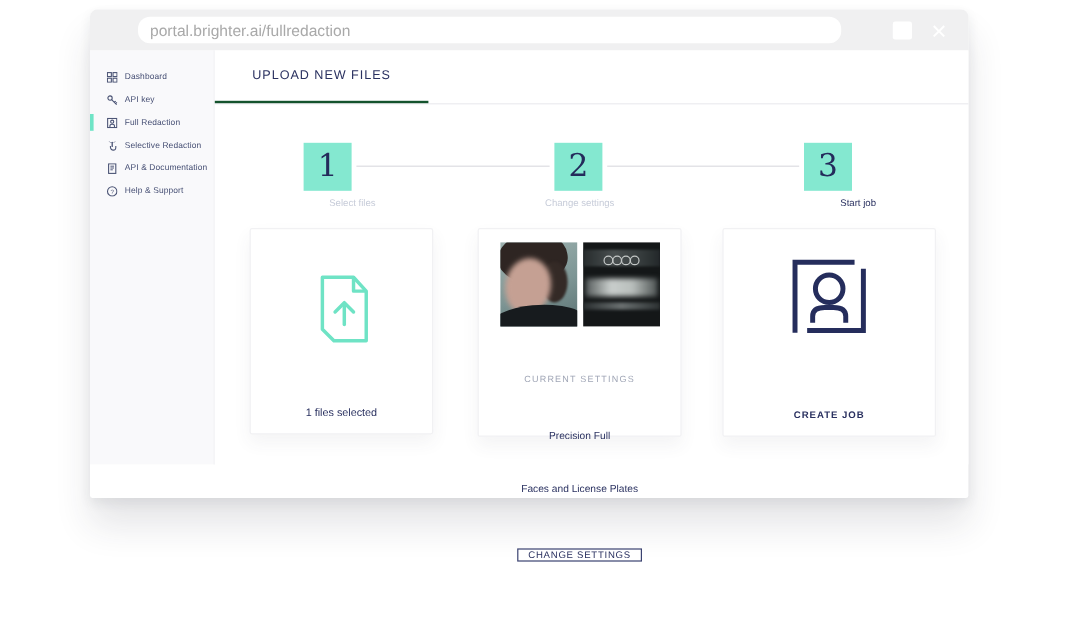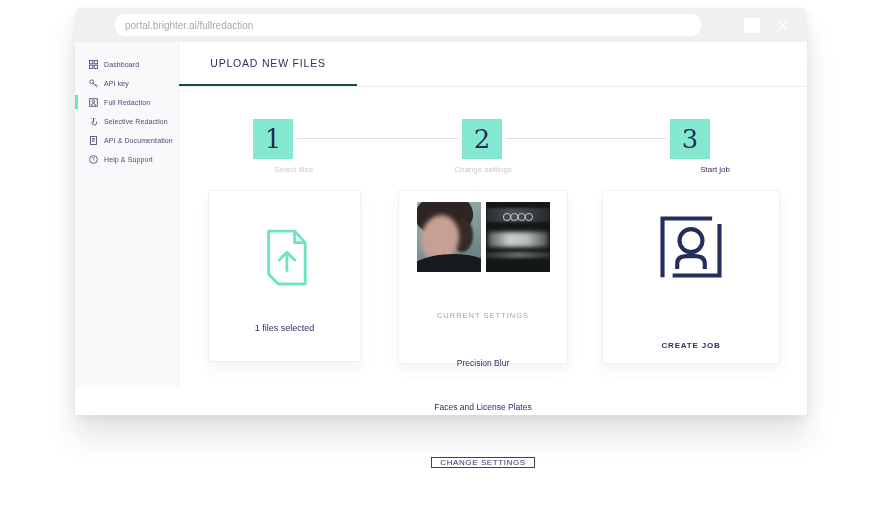--- a/index.html
+++ b/index.html
@@ -6,21 +6,21 @@
   html,body { width:894px; height:528px; background:#ffffff; font-family:"Liberation Sans", sans-serif; overflow:hidden; }
   .stage { position:relative; width:894px; height:528px; background:#fff; }
 
   
   .window { position:absolute; left:75px; top:8px; width:732px; height:407px; background:#fff;
             border-radius:6px 6px 2px 2px;
             box-shadow:0 22px 30px rgba(40,45,60,0.12), 0 4px 10px rgba(40,45,60,0.08); }
 
   .browser-bar { height:34px; background:#f0f0f1; border-radius:6px 6px 0 0; display:flex; align-items:center; padding:0 14px; }
   .url-input { margin-left:26px; width:586px; height:22px; border:none; outline:none; background:#fff; border-radius:10px;
-               padding:0 10px; font-size:10px; color:#a9a9a9; font-family:"Liberation Sans", sans-serif; }
+               padding:0 10px; font-size:13px; color:#a9a9a9; font-family:"Liberation Sans", sans-serif; }
   .win-controls { margin-left:auto; display:flex; align-items:center; gap:16px; padding-right:4px; }
   .win-square { width:16px; height:15px; background:#ffffff; border-radius:2px; }
   .win-close { color:#ffffff; font-size:22px; line-height:15px; font-weight:400; cursor:default; }
 
   
   .app-header { height:28px; background:#242b5b; display:flex; align-items:center; padding:0 10px; }
   .hamburger { display:flex; flex-direction:column; gap:2px; margin:0 8px 0 4px; }
   .hamburger span { display:block; width:10px; height:1.4px; background:#fff; }
   .logo { color:#ffffff; font-size:14px; font-weight:700; letter-spacing:0.3px; }
   .hdr-spacer { flex:1; }
@@ -51,21 +51,21 @@
   .steplabel { position:absolute; top:123px; width:80px; text-align:right; font-size:8px; line-height:10px; color:#c7ccd9; }
   .steplabel.active { color:#2a3160; }
 
   
   .card { position:absolute; top:148px; background:#fff; border:1px solid #f1f1f3; border-radius:2px;
           box-shadow:0 7px 14px rgba(60,65,90,0.06); display:flex; flex-direction:column; align-items:center;gap:32px; }
   .card1 { left:29px; width:153px; height:172px; }
   .card2 { left:219px; width:170px; height:174px; }
   .card3 { left:423px; width:178px; height:174px; }
 
-  .card1 .fstatus { margin-top:2px; font-size:9px; color:#2a3160; }
+  .card1 .fstatus { margin-top:18px; font-size:9px; color:#2a3160; }
   .card1 svg.fileicon { margin-top:36px; }
 
   .previews { margin-top:11px; display:flex; gap:5px; }
   .tile { width:64px; height:70px; position:relative; overflow:hidden; background:#141718; }
   .tile-face { background:linear-gradient(160deg,#9db1af 0%, #7d9594 55%, #5a7172 100%); }
   .hairblob { position:absolute; left:-2px; top:-8px; width:58px; height:42px; background:#2e2522; border-radius:48% 52% 46% 54%; transform:rotate(-8deg); }
   .hairblob2 { position:absolute; left:34px; top:16px; width:22px; height:34px; background:#342a26; border-radius:50%; filter:blur(1px); }
   .faceblur { position:absolute; left:4px; top:13px; width:38px; height:47px; background:#c5a093; border-radius:50%; filter:blur(2px); transform:rotate(10deg); }
   .bodywedge { position:absolute; left:-8px; bottom:-12px; width:80px; height:30px; background:#171b1e; border-radius:45% 55% 0 0; transform:rotate(-5deg); }
   .band-top { position:absolute; left:0; top:6px; width:64px; height:14px; background:linear-gradient(90deg,#272c2d,#494f50 40%,#3a4041 70%,#23282a); filter:blur(1px); }
@@ -195,21 +195,21 @@
                 <circle cx="5" cy="6" r="3.6" stroke="#c3c7c6" stroke-width="1"></circle>
                 <circle cx="12.3" cy="6" r="3.6" stroke="#c3c7c6" stroke-width="1"></circle>
                 <circle cx="19.6" cy="6" r="3.6" stroke="#c3c7c6" stroke-width="1"></circle>
                 <circle cx="26.9" cy="6" r="3.6" stroke="#c3c7c6" stroke-width="1"></circle>
               </svg>
               <div class="band-plate"></div>
               <div class="band-low"></div>
             </div>
           </div>
           <div class="cs-head">CURRENT SETTINGS</div>
-          <div class="cs-mode">Precision Blur</div>
+          <div class="cs-mode">Precision Full</div>
           <div class="cs-targets">Faces and License Plates</div>
           <button class="btn-outline">CHANGE SETTINGS</button>
         </section>
 
         <section class="card card3">
           <svg class="jobicon" width="68" height="68" viewBox="0 0 74 74" fill="none">
             <path d="M6 70 V6 H60" stroke="#252d5c" stroke-width="4.5"></path>
             <path d="M68 12 V68 H17" stroke="#252d5c" stroke-width="4.5"></path>
             <circle cx="37" cy="30" r="12.5" stroke="#252d5c" stroke-width="4.5"></circle>
             <path d="M22 61 V55 Q22 47 33 47 H41 Q52 47 52 55 V61" stroke="#252d5c" stroke-width="4.5"></path>

